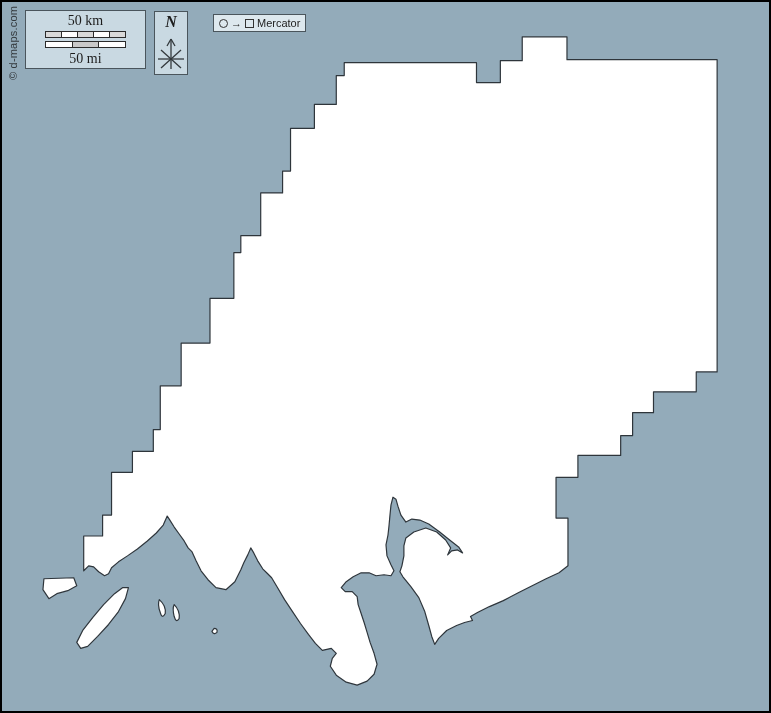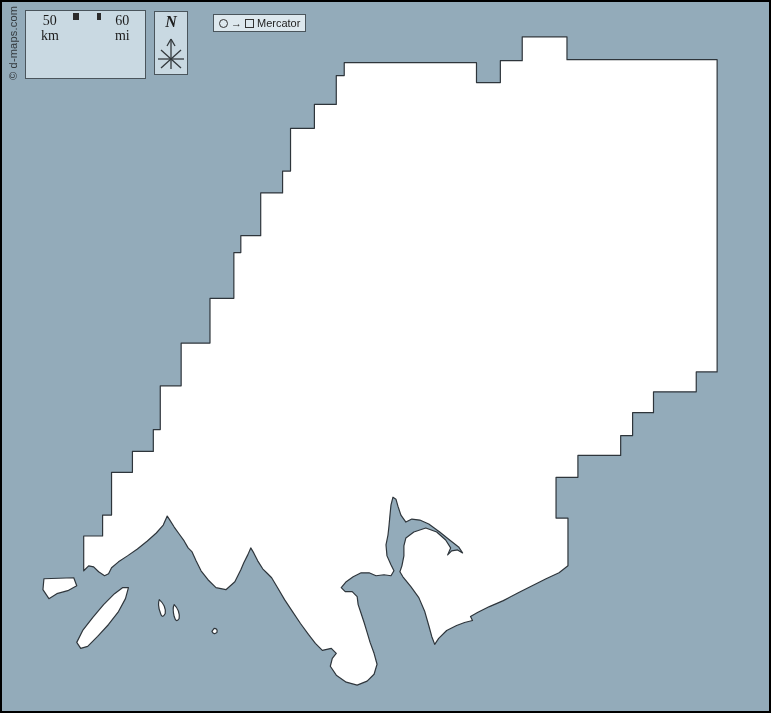--- a/index.html
+++ b/index.html
@@ -18,23 +18,23 @@
     box-sizing:border-box;
     border:2px solid #000;
     background:var(--water);
     overflow:hidden;
     font-family:"Liberation Sans", sans-serif;
   }
   .map-svg{position:absolute;left:0;top:0;width:100%;height:100%;}
   .land{fill:var(--land);stroke:var(--outline);stroke-width:1.2;stroke-linejoin:round;}
   
   .scale-box{
-    position:absolute;left:23px;top:8px;width:121px;height:69px;
+    position:absolute;left:23px;top:8px;width:121px;height:59px;
     background:var(--box-fill);border:1px solid var(--box-border);
-    display:flex;justify-content:space-between;
+    display:flex;flex-direction:column;justify-content:space-between;
     padding:2px 10px;box-sizing:border-box;
   }
   .scale-label{
     text-align:center;font-family:"Liberation Serif", serif;
     font-size:14px;color:var(--text);line-height:15px;
   }
   .scale-bar{
     height:7px;margin:0 9px;border:1px solid #2b2b2b;
     display:flex;box-sizing:border-box;background:#fff;
   }
@@ -133,21 +133,21 @@
         <div class="seg" style="background: rgb(255, 255, 255);"></div>
         <div class="seg" style="background: rgb(217, 217, 217);"></div>
         <div class="seg" style="background: rgb(255, 255, 255);"></div>
         <div class="seg" style="background: rgb(217, 217, 217);"></div>
       </div>
     <div class="scale-bar">
         <div class="seg" style="background: rgb(255, 255, 255);"></div>
         <div class="seg" style="background: rgb(201, 201, 201);"></div>
         <div class="seg" style="background: rgb(255, 255, 255);"></div>
       </div>
-    <div class="scale-label">60 mi</div>
+    <div class="scale-label">50 mi</div>
   </div>
 
   <div class="compass-box">
     <span class="north-label">N</span>
     <svg class="compass-star" width="30" height="40" viewBox="0 0 30 40">
       <g stroke="#33393d" stroke-width="1.3" fill="none">
         <line x1="15" y1="38" x2="15" y2="8"></line>
         <line x1="15" y1="8" x2="11" y2="15"></line>
         <line x1="15" y1="8" x2="19" y2="15"></line>
         <line x1="2" y1="28" x2="28" y2="28"></line>

